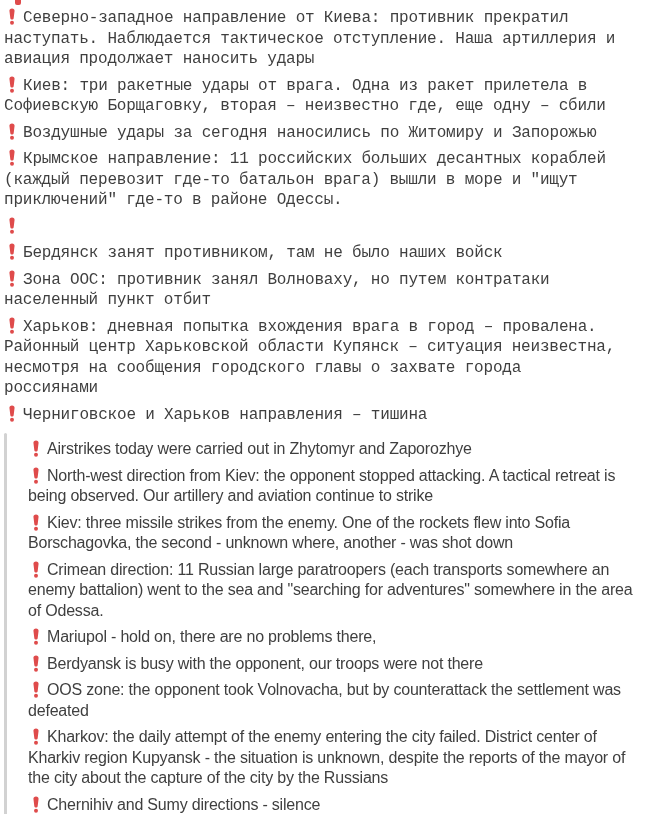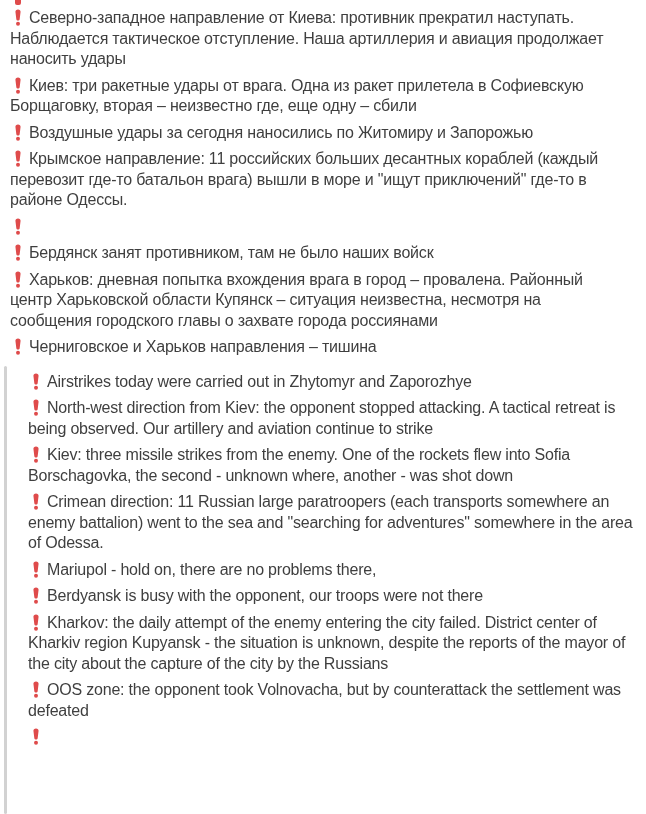--- a/index.html
+++ b/index.html
@@ -11,21 +11,22 @@
     font-size: 16px;
     letter-spacing: -0.2px;
     line-height: 20.5px;
     color: #3f3f3f;
     overflow: hidden;
     position: relative;
     display: flex;
     flex-direction: column;
   }
   .ru-section {
-    padding: 8px 22px 0 10px;
+    padding: 8px 22px 0 4px;
+    font-family: Liberation Mono, monospace;
   }
   .en-section {
     position: relative;
     padding: 8px 12px 0 28px;
     flex: 1;
   }
   .en-section .quote-bar {
     position: absolute;
     left: 4px;
     top: 2px;
@@ -82,20 +83,24 @@
           <path d="M4 0.5 C5.7 0.5 6.9 1.5 6.7 3.1 L5.8 10.6 C5.7 11.6 4.9 12.3 4 12.3 C3.1 12.3 2.3 11.6 2.2 10.6 L1.3 3.1 C1.1 1.5 2.3 0.5 4 0.5 Z"></path>
           <circle cx="4" cy="15.6" r="2.1"></circle>
         </svg></span></p>
     <p class="msg"><span class="excl"><svg viewBox="0 0 8 18" width="8" height="17" aria-hidden="true">
           <path d="M4 0.5 C5.7 0.5 6.9 1.5 6.7 3.1 L5.8 10.6 C5.7 11.6 4.9 12.3 4 12.3 C3.1 12.3 2.3 11.6 2.2 10.6 L1.3 3.1 C1.1 1.5 2.3 0.5 4 0.5 Z"></path>
           <circle cx="4" cy="15.6" r="2.1"></circle>
         </svg></span><span>Бердянск занят противником, там не было наших войск</span></p>
     <p class="msg"><span class="excl"><svg viewBox="0 0 8 18" width="8" height="17" aria-hidden="true">
           <path d="M4 0.5 C5.7 0.5 6.9 1.5 6.7 3.1 L5.8 10.6 C5.7 11.6 4.9 12.3 4 12.3 C3.1 12.3 2.3 11.6 2.2 10.6 L1.3 3.1 C1.1 1.5 2.3 0.5 4 0.5 Z"></path>
           <circle cx="4" cy="15.6" r="2.1"></circle>
+        </svg></span><span>Зона ООС: противник занял Волноваху, но путем контратаки населенный пункт отбит</span></p>
+    <p class="msg"><span class="excl"><svg viewBox="0 0 8 18" width="8" height="17" aria-hidden="true">
+          <path d="M4 0.5 C5.7 0.5 6.9 1.5 6.7 3.1 L5.8 10.6 C5.7 11.6 4.9 12.3 4 12.3 C3.1 12.3 2.3 11.6 2.2 10.6 L1.3 3.1 C1.1 1.5 2.3 0.5 4 0.5 Z"></path>
+          <circle cx="4" cy="15.6" r="2.1"></circle>
         </svg></span><span>Харьков: дневная попытка вхождения врага в город – провалена. Районный центр Харьковской области Купянск – ситуация неизвестна, несмотря на сообщения городского главы о захвате города россиянами</span></p>
     <p class="msg"><span class="excl"><svg viewBox="0 0 8 18" width="8" height="17" aria-hidden="true">
           <path d="M4 0.5 C5.7 0.5 6.9 1.5 6.7 3.1 L5.8 10.6 C5.7 11.6 4.9 12.3 4 12.3 C3.1 12.3 2.3 11.6 2.2 10.6 L1.3 3.1 C1.1 1.5 2.3 0.5 4 0.5 Z"></path>
           <circle cx="4" cy="15.6" r="2.1"></circle>
         </svg></span><span>Черниговское и Харьков направления – тишина</span></p>
   </div>
 
 <div class="en-section">
   <span class="quote-bar"></span>
 <p class="msg"><span class="excl"><svg viewBox="0 0 8 18" width="8" height="17" aria-hidden="true">
@@ -118,22 +123,22 @@
           <path d="M4 0.5 C5.7 0.5 6.9 1.5 6.7 3.1 L5.8 10.6 C5.7 11.6 4.9 12.3 4 12.3 C3.1 12.3 2.3 11.6 2.2 10.6 L1.3 3.1 C1.1 1.5 2.3 0.5 4 0.5 Z"></path>
           <circle cx="4" cy="15.6" r="2.1"></circle>
         </svg></span><span>Mariupol - hold on, there are no problems there,</span></p>
     <p class="msg"><span class="excl"><svg viewBox="0 0 8 18" width="8" height="17" aria-hidden="true">
           <path d="M4 0.5 C5.7 0.5 6.9 1.5 6.7 3.1 L5.8 10.6 C5.7 11.6 4.9 12.3 4 12.3 C3.1 12.3 2.3 11.6 2.2 10.6 L1.3 3.1 C1.1 1.5 2.3 0.5 4 0.5 Z"></path>
           <circle cx="4" cy="15.6" r="2.1"></circle>
         </svg></span><span>Berdyansk is busy with the opponent, our troops were not there</span></p>
     <p class="msg"><span class="excl"><svg viewBox="0 0 8 18" width="8" height="17" aria-hidden="true">
           <path d="M4 0.5 C5.7 0.5 6.9 1.5 6.7 3.1 L5.8 10.6 C5.7 11.6 4.9 12.3 4 12.3 C3.1 12.3 2.3 11.6 2.2 10.6 L1.3 3.1 C1.1 1.5 2.3 0.5 4 0.5 Z"></path>
           <circle cx="4" cy="15.6" r="2.1"></circle>
+        </svg></span><span>OOS zone: the opponent took Volnovacha, but by counterattack the settlement was defeated</span></p>
+    <p class="msg"><span class="excl"><svg viewBox="0 0 8 18" width="8" height="17" aria-hidden="true">
+          <path d="M4 0.5 C5.7 0.5 6.9 1.5 6.7 3.1 L5.8 10.6 C5.7 11.6 4.9 12.3 4 12.3 C3.1 12.3 2.3 11.6 2.2 10.6 L1.3 3.1 C1.1 1.5 2.3 0.5 4 0.5 Z"></path>
+          <circle cx="4" cy="15.6" r="2.1"></circle>
         </svg></span><span>Kharkov: the daily attempt of the enemy entering the city failed. District center of Kharkiv region Kupyansk - the situation is unknown, despite the reports of the mayor of the city about the capture of the city by the Russians</span></p>
     <p class="msg"><span class="excl"><svg viewBox="0 0 8 18" width="8" height="17" aria-hidden="true">
           <path d="M4 0.5 C5.7 0.5 6.9 1.5 6.7 3.1 L5.8 10.6 C5.7 11.6 4.9 12.3 4 12.3 C3.1 12.3 2.3 11.6 2.2 10.6 L1.3 3.1 C1.1 1.5 2.3 0.5 4 0.5 Z"></path>
           <circle cx="4" cy="15.6" r="2.1"></circle>
-        </svg></span><span>OOS zone: the opponent took Volnovacha, but by counterattack the settlement was defeated</span></p>
-    <p class="msg"><span class="excl"><svg viewBox="0 0 8 18" width="8" height="17" aria-hidden="true">
-          <path d="M4 0.5 C5.7 0.5 6.9 1.5 6.7 3.1 L5.8 10.6 C5.7 11.6 4.9 12.3 4 12.3 C3.1 12.3 2.3 11.6 2.2 10.6 L1.3 3.1 C1.1 1.5 2.3 0.5 4 0.5 Z"></path>
-          <circle cx="4" cy="15.6" r="2.1"></circle>
-        </svg></span></p>
+        </svg></span><span>Chernihiv and Sumy directions - silence</span></p>
   </div>
 
 </body></html>

